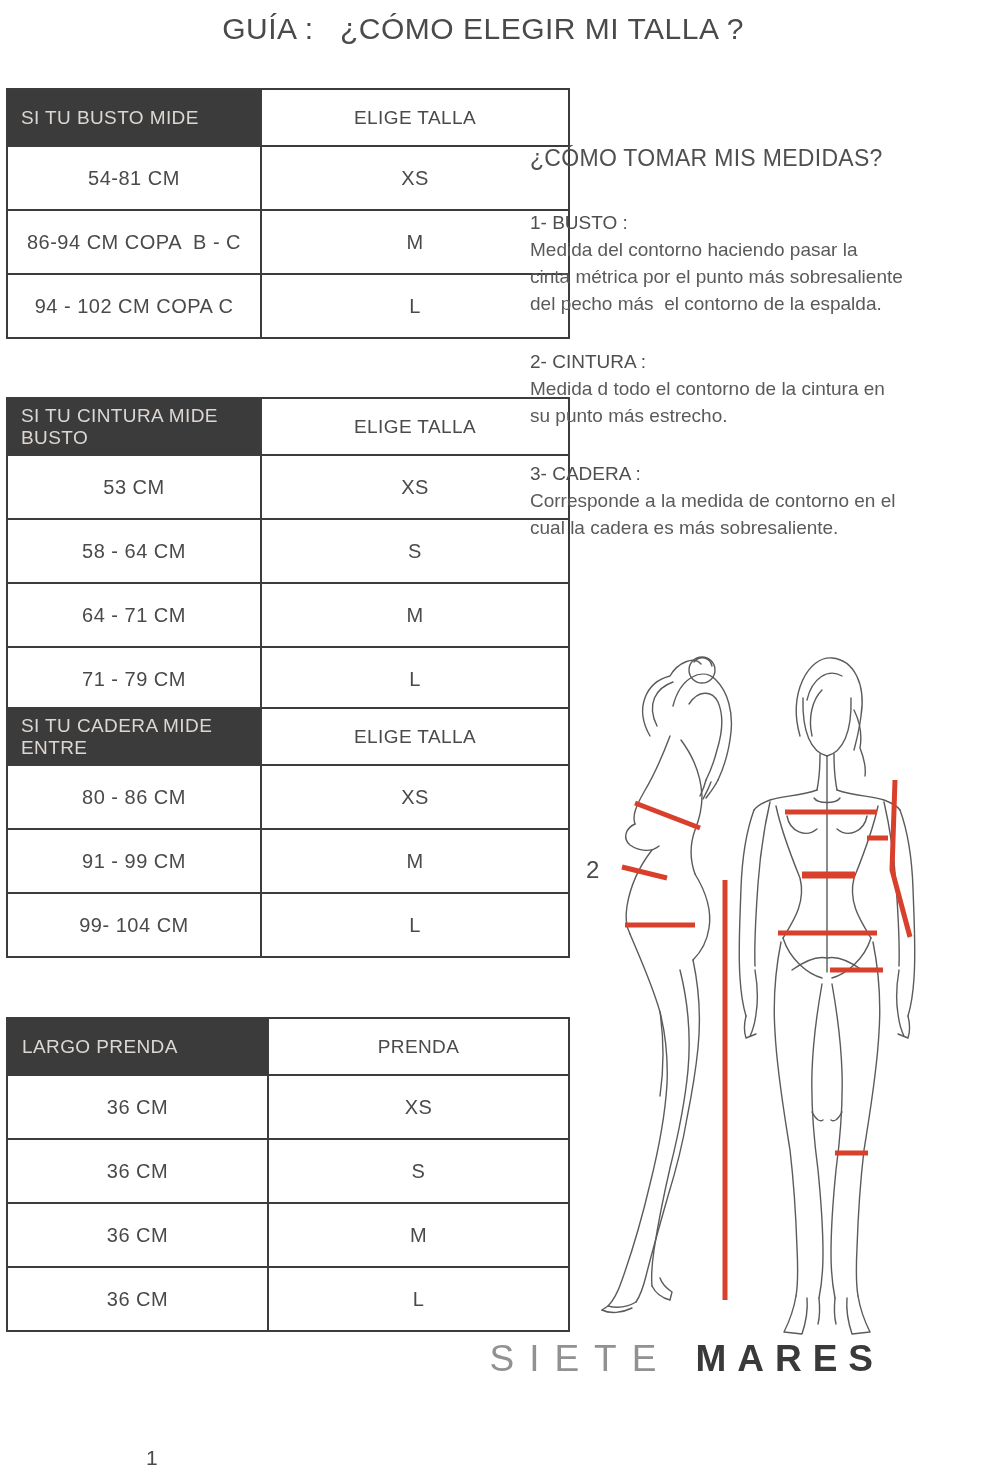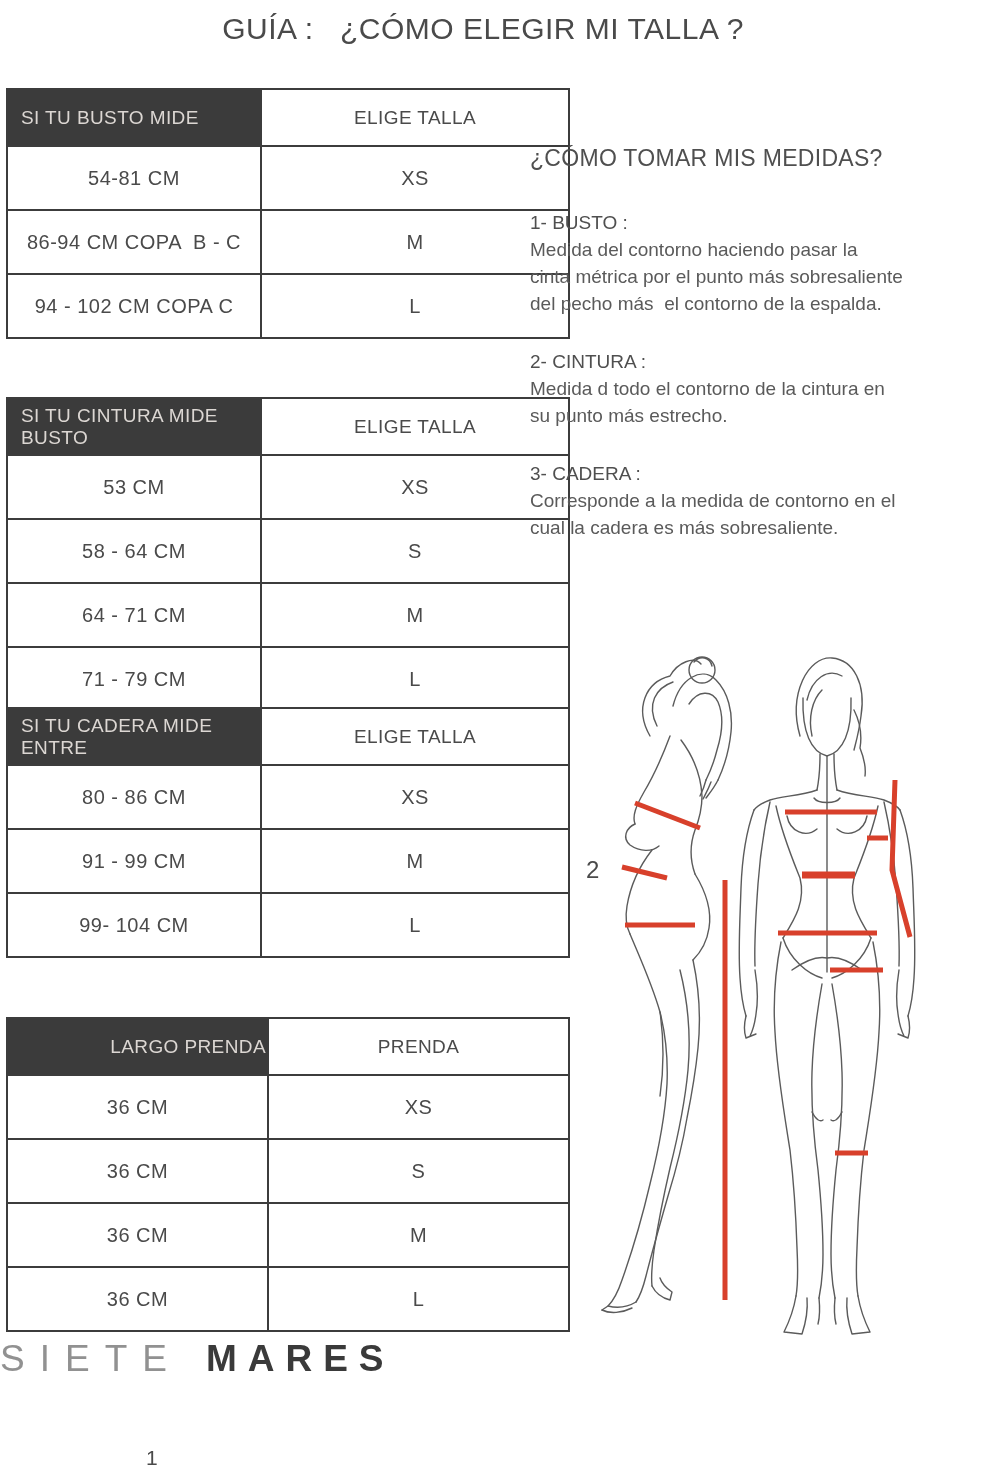--- a/index.html
+++ b/index.html
@@ -22,37 +22,37 @@
   table.t4 col.c1{width:261px;}
   .t1{top:88px;} .t2{top:397px;} .t3{top:707px;} .t4{top:1017px;}
   table.size-table th, table.size-table td{
     border:2px solid #3c3c3c;text-align:center;vertical-align:middle;
     white-space:pre-wrap;overflow:hidden;
   }
   table.size-table th{height:53px;font-weight:400;font-size:19px;letter-spacing:.4px;}
   table.size-table th.dark{
     background:#3b3b3b;color:#dcd7d3;text-align:left;padding-left:13px;
   }
-  table.t4 th.dark{text-align:right;padding-left:0;}
+  table.t4 th.dark{text-align:left;padding-left:14px;}
   table.size-table th.light{color:#4a4a4a;background:#fff;}
   table.size-table td{height:60px;font-size:20px;color:#4a4a4a;letter-spacing:.5px;}
   
   .instructions{position:absolute;left:530px;top:105px;width:462px;margin-top:40px;}
   .mi-title{font-size:23px;font-weight:400;color:#4f4f4f;letter-spacing:.3px;margin:0 0 37px 0;}
   .sec-label{font-size:19px;color:#4f4f4f;margin:0;line-height:27px;}
   .sec-text{font-size:19px;color:#5a5a5a;margin:0 0 31px 0;line-height:27px;white-space:pre-wrap;}
   
   svg.figures{position:absolute;left:560px;top:640px;}
   .sketch{fill:none;stroke:#5b5b5b;stroke-width:1.4;stroke-linecap:round;stroke-linejoin:round;}
   .red{fill:none;stroke-width:5;stroke-linecap:butt;}
   .red-thick{fill:none;stroke-width:7;stroke-linecap:butt;}
   .fig-label{font-family:"Liberation Sans",sans-serif;font-size:24px;fill:#4a4a4a;}
   
   .brand{position:absolute;top:1338px;left:0;width:884px;display:flex;
-    justify-content:flex-start;align-items:baseline;gap:24px;}
+    justify-content:flex-end;align-items:baseline;gap:24px;}
   .brand .light-word{font-size:37px;font-weight:300;color:#919191;letter-spacing:15px;}
   .brand .bold-word{font-size:37px;font-weight:600;color:#3a3a3a;letter-spacing:11px;}
   .page-number{position:absolute;left:146px;top:1446px;font-size:21px;color:#4a4a4a;}
 </style>
 </head>
 <body>
 
 <div class="page">
 
   <h1 class="main-title">GUÍA :   ¿CÓMO ELEGIR MI TALLA ?</h1>

